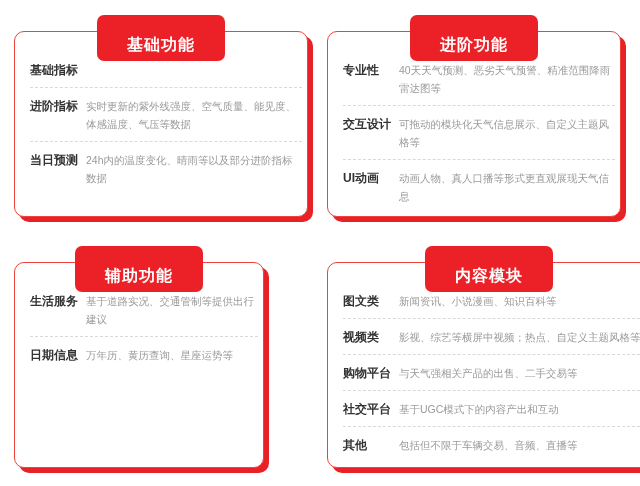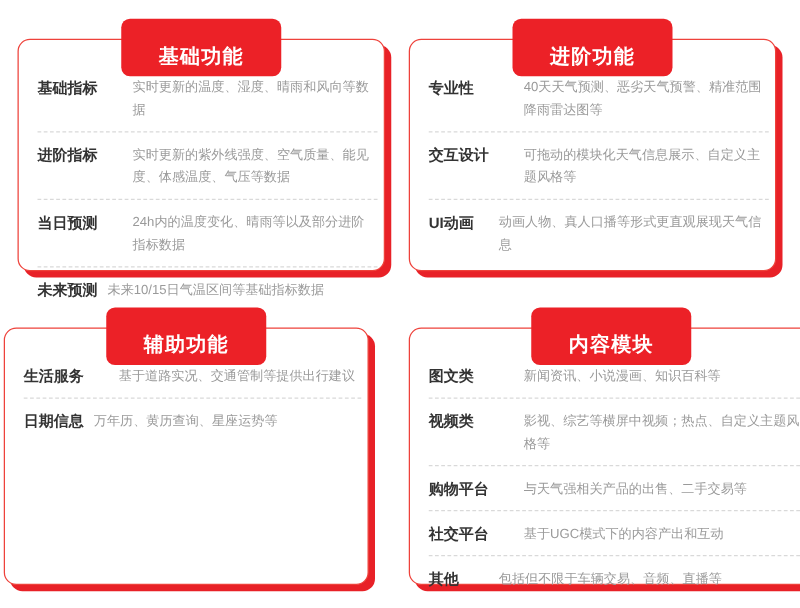--- a/index.html
+++ b/index.html
@@ -21,21 +21,21 @@
   .canvas{position:relative;width:640px;height:486px;}
   .card{
     position:absolute;
     background:#ffffff;
     border:1.5px solid var(--border-red);
     border-radius:10px;
     box-shadow:5px 5px 0 0 var(--shadow-red);
   }
   .card-0{left:14px;top:31px;width:294px;height:186px;}
   .card-1{left:327px;top:31px;width:294px;height:186px;}
-  .card-2{left:3px;top:262px;width:292px;height:206px;}
+  .card-2{left:14px;top:262px;width:250px;height:206px;}
   .card-3{left:327px;top:262px;width:324px;height:206px;}
   .badge{
     position:absolute;
     top:-17px;left:50%;
     transform:translateX(-50%);
     width:128px;
     padding:20px 0 5px;
     background:var(--accent);
     color:var(--badge-text);
     font-size:16px;
@@ -49,21 +49,20 @@
     padding:20px 5px 0 15px;
     overflow:hidden;
   }
   .row{
     display:flex;
     align-items:flex-start;
     padding:9px 0 8px;
   }
   .row:not(:last-child){
     border-bottom:1px dashed var(--divider);
-    gap:20px;
   }
   .row-label{
     flex:0 0 56px;
     font-size:12px;
     font-weight:700;
     color:var(--label);
     line-height:18px;
     white-space:nowrap;
   }
   .row-desc{
@@ -76,33 +75,28 @@
 </head>
 <body>
 
 <div class="canvas">
 
   <section class="card card-0">
     <div class="badge">基础功能</div>
     <div class="rows">
       <div class="row">
         <span class="row-label">基础指标</span>
-        <span class="row-desc">实时更新的温度、湿度、晴雨和风向等数据</span>
       </div>
       <div class="row">
         <span class="row-label">进阶指标</span>
         <span class="row-desc">实时更新的紫外线强度、空气质量、能见度、体感温度、气压等数据</span>
       </div>
       <div class="row">
         <span class="row-label">当日预测</span>
         <span class="row-desc">24h内的温度变化、晴雨等以及部分进阶指标数据</span>
-      </div>
-      <div class="row">
-        <span class="row-label">未来预测</span>
-        <span class="row-desc">未来10/15日气温区间等基础指标数据</span>
       </div>
     </div>
   </section>
 
   <section class="card card-1">
     <div class="badge">进阶功能</div>
     <div class="rows">
       <div class="row">
         <span class="row-label">专业性</span>
         <span class="row-desc">40天天气预测、恶劣天气预警、精准范围降雨雷达图等</span>

